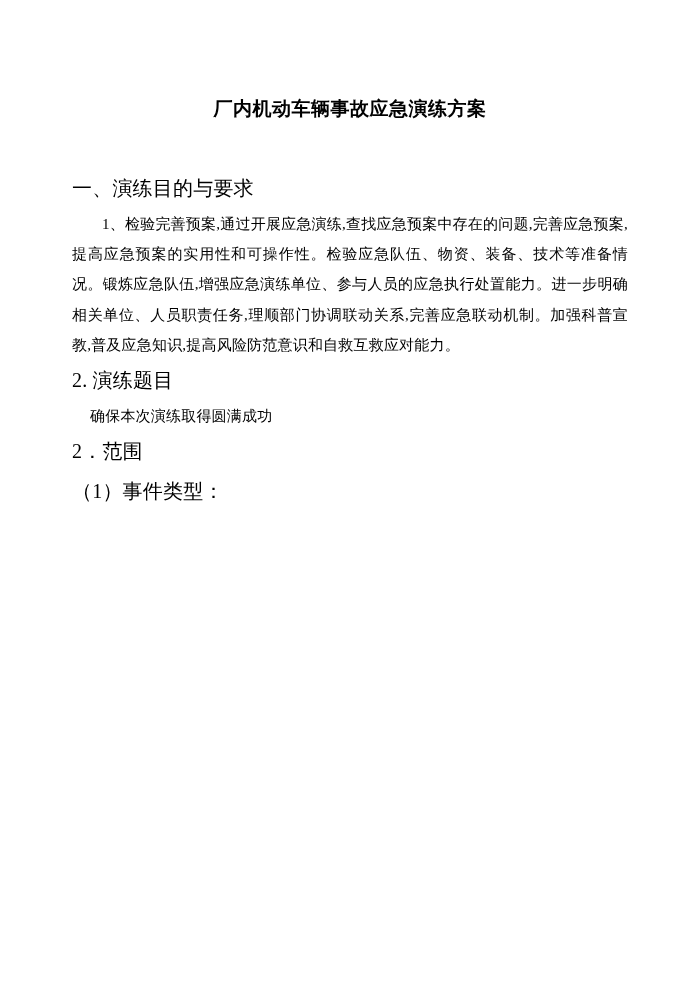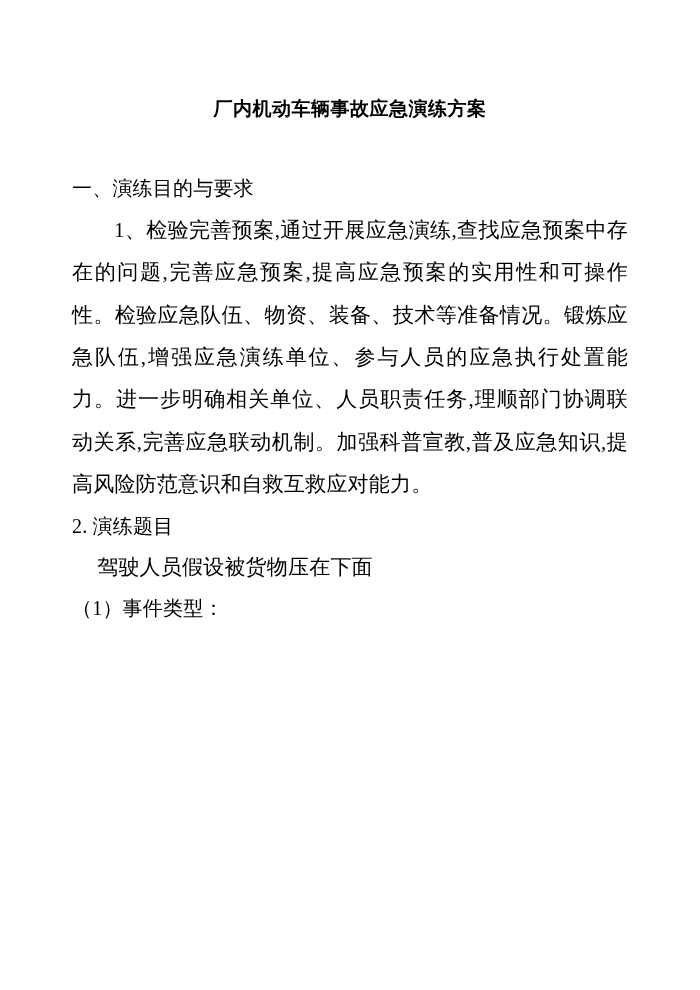--- a/index.html
+++ b/index.html
@@ -28,21 +28,21 @@
     font-weight: bold;
     letter-spacing: 0.5px;
     margin-top: 22px;
     margin-bottom: 0;
     line-height: 1.6;
   }
   .spacer-after-title {
     height: 44px;
   }
   .para {
-    font-size: 21px;
+    font-size: 15px;
     line-height: 2.02;
     text-align: justify;
     text-justify: inter-ideograph;
     margin: 0;
     letter-spacing: 0.2px;
   }
   .indent-1 {
     text-indent: 2em;
   }
   .indent-half {
@@ -66,19 +66,20 @@
   <div class="spacer-after-title"></div>
 
   <p class="heading">一、演练目的与要求</p>
 
   <p class="para indent-1">1、检验完善预案,通过开展应急演练,查找应急预案中存在的问题,完善应急预案,提高应急预案的实用性和可操作性。检验应急队伍、物资、装备、技术等准备情况。锻炼应急队伍,增强应急演练单位、参与人员的应急执行处置能力。进一步明确相关单位、人员职责任务,理顺部门协调联动关系,完善应急联动机制。加强科普宣教,普及应急知识,提高风险防范意识和自救互救应对能力。</p>
 
 
 
   <p class="heading">2. 演练题目</p>
 
-  <p class="para indent-half">驾驶人员假设被货物压在下面</p>
+  <p class="para indent-half">确保本次演练取得圆满成功</p>
 
+  <p class="heading">2．范围</p>
 
   <p class="heading">（1）事件类型：</p>
 
 
 </div>
 
 </body></html>

